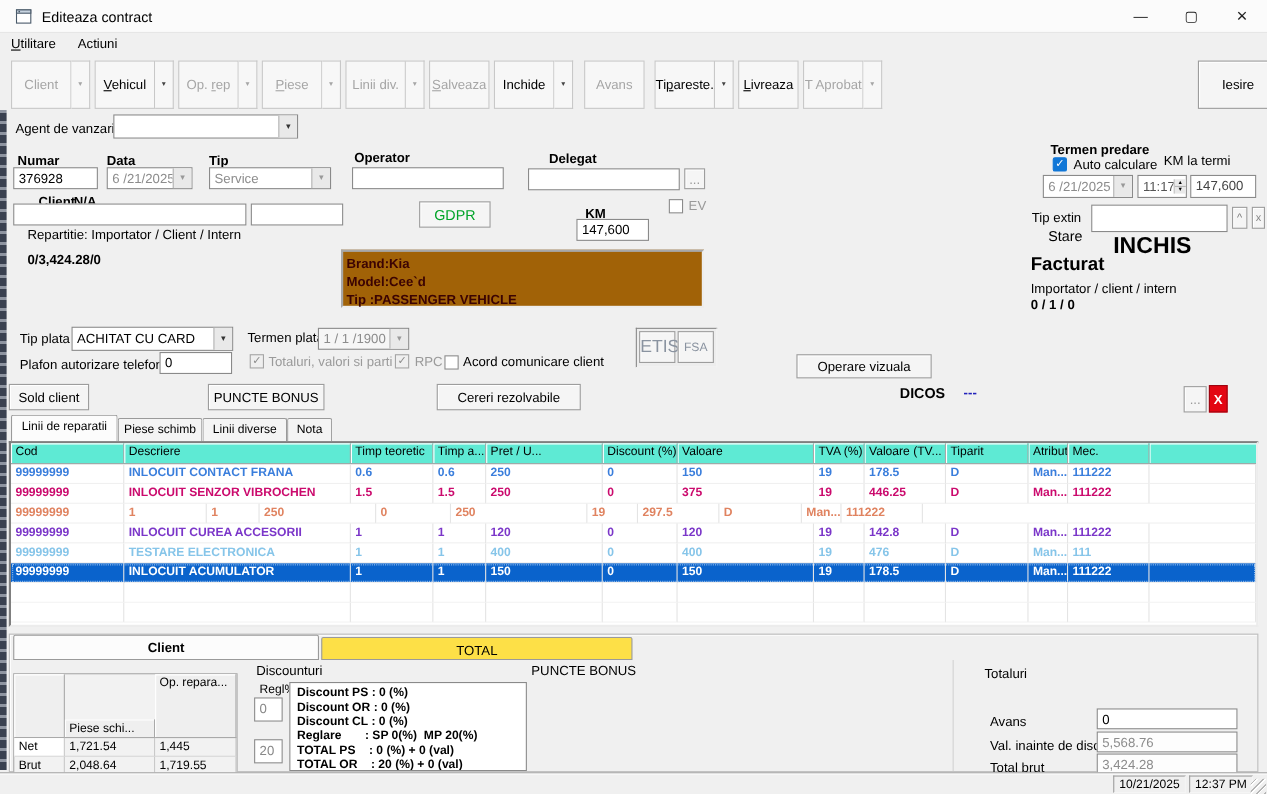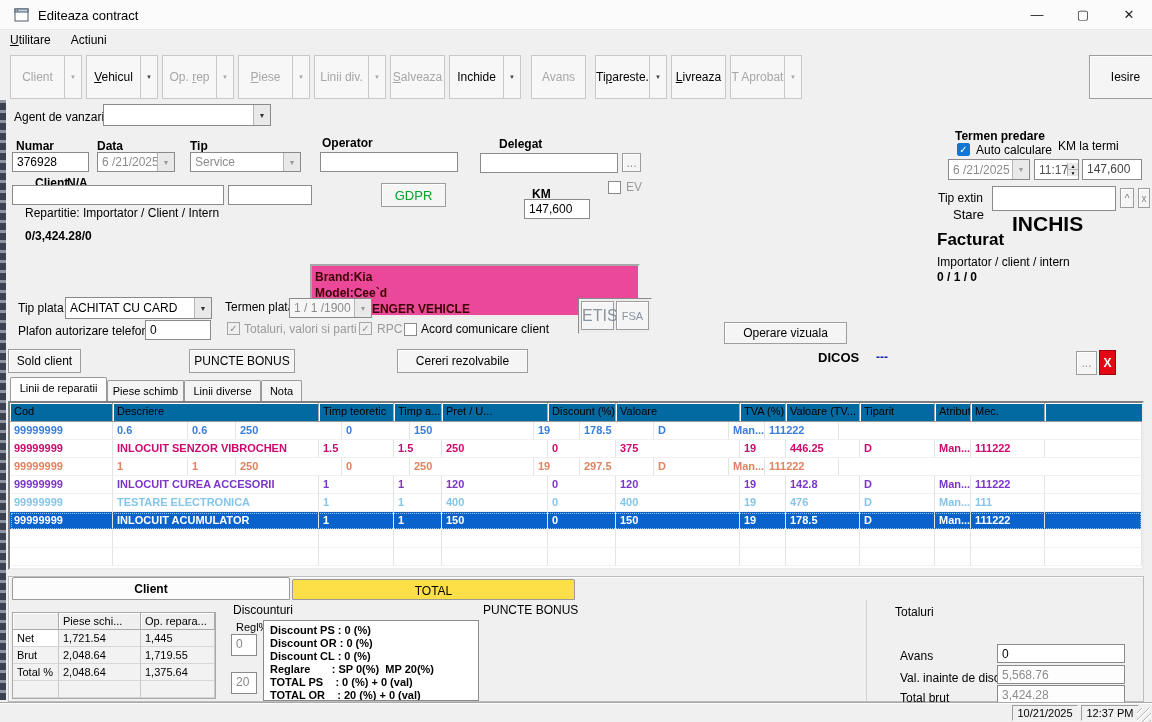--- a/index.html
+++ b/index.html
@@ -34,33 +34,33 @@
   .combo .val { flex:1; padding:2px 4px; font-size:12px; white-space:nowrap; overflow:hidden; }
   .combo .arr { width:17px; align-self:stretch; background:#e9e9e9; border-left:1px solid #b5b5b5; font-size:7px; color:#333; display:flex; align-items:center; justify-content:center; }
   .combo.dis .val { color:#8c8c8c; }
   .combo.dis .arr { color:#999; }
   .btn { position:absolute; background:#f5f5f5; border:1px solid #9d9d9d; box-shadow:inset 1px 1px 0 #ffffff; font:12px "Liberation Sans",sans-serif; text-align:center; color:#000; }
   .cb { position:absolute; width:13px; height:13px; background:#fff; border:1px solid #8a8a8a; font-size:10px; line-height:11px; text-align:center; }
   .cb.on { background:#1177d7; border-color:#1177d7; color:#fff; border-radius:2px; }
   .cb.ondis { background:#efefef; border-color:#a5a5a5; color:#8b8b8b; }
 
   
-  .vehbox { position:absolute; left:310px; top:227px; width:330px; height:53px; background:#ec4899;
-            border:2px solid; border-color:#a8a8a8 #ededed #ededed #a8a8a8; padding:3px 3px;margin-top:37px; }
+  .vehbox { position:absolute; left:310px; top:227px; width:330px; height:53px; background:#a16207;
+            border:2px solid; border-color:#a8a8a8 #ededed #ededed #a8a8a8; padding:3px 3px; }
   .vehbox div { font-weight:bold; font-size:12px; color:#3b0303; line-height:16px; white-space:pre; }
 
   
   .tab1 { position:absolute; background:#f4f4f4; border:1px solid #9a9a9a; border-bottom:none; border-radius:2px 2px 0 0; text-align:center; font-size:11px; padding-top:4px; }
   .tab1.act { background:#fcfcfc; z-index:2; }
 
   
   .grid { position:absolute; left:8px; top:401px; width:1136px; height:169px; background:#fff;
           border:2px solid; border-color:#7f7f7f #ececec #ececec #7f7f7f; overflow:hidden; }
   .ghead { display:flex; height:19px; background:#f1f1f1; font-size:11px; border-bottom:1px solid #9c9c9c; }
-  .ghead .gc { border-right:1px solid #a8a8a8; box-shadow:inset 1px 1px 0 #fff; background:#0369a1; }
+  .ghead .gc { border-right:1px solid #a8a8a8; box-shadow:inset 1px 1px 0 #fff; background:#5eead4; }
   .gc { padding:2px 4px; white-space:nowrap; overflow:hidden; flex:0 0 auto; }
   .gc.fill { flex:1 1 auto; border-right:none; }
   .grow { display:flex; height:18px; font-size:11px; font-weight:bold; }
   .grow .gc { border-right:1px solid #e4e4e4; border-bottom:1px solid #f0f0f0; }
   .grow.sel { background:#0a63cc; color:#fff; outline:1px dotted #9cc3ef; outline-offset:-2px; }
   .grow.empty { font-weight:normal; }
   .grow.empty .gc { border-bottom:1px solid #f3f3f3; }
 
   
   .bpanel { position:absolute; left:8px; top:576px; width:1136px; height:126px; background:#f0f0f0;
@@ -280,20 +280,21 @@
         <div class="gc" style="width: 46px;">TVA (%)</div>
         <div class="gc" style="width: 74px;">Valoare (TV...</div>
         <div class="gc" style="width: 75px;">Tiparit</div>
         <div class="gc" style="width: 36px;">Atribut</div>
         <div class="gc" style="width: 74px;">Mec.</div>
         <div class="gc fill"></div>
       </div>
     <div>
         <div class="grow" style="color: rgb(58, 126, 220);">
           <div class="gc" style="width: 103px;">99999999</div>
+          <div class="gc" style="width: 206px;">INLOCUIT CONTACT FRANA</div>
           <div class="gc" style="width: 75px;">0.6</div>
           <div class="gc" style="width: 48px;">0.6</div>
           <div class="gc" style="width: 106px;">250</div>
           <div class="gc" style="width: 68px;">0</div>
           <div class="gc" style="width: 124px;">150</div>
           <div class="gc" style="width: 46px;">19</div>
           <div class="gc" style="width: 74px;">178.5</div>
           <div class="gc" style="width: 75px;">D</div>
           <div class="gc" style="width: 36px;">Man...</div>
           <div class="gc" style="width: 74px;">111222</div>
@@ -406,21 +407,21 @@
       </div>
   </div>
 
   <div class="bpanel"></div>
   <div class="btab" style="left:12px;top:577px;width:278px;height:23px;background:#fcfcfc;font-weight:bold">Client</div>
   <div class="btab" style="left:292px;top:579px;width:283px;height:21px;background:#fde047">TOTAL</div>
 
   <div class="mtbl">
       <div class="mrow">
         <div class="mc head" style="width: 46px;"></div>
-        <div class="mc head" style="width: 82px;">Piese schi...</div>
+        <div class="mc head" style="width: 82px; margin-top: 41px;">Piese schi...</div>
         <div class="mc head" style="width: 74px;">Op. repara...</div>
       </div>
       <div class="mrow">
         <div class="mc" style="width: 46px; background: rgb(255, 255, 255);">Net</div>
         <div class="mc" style="width: 82px;">1,721.54</div>
         <div class="mc" style="width: 74px;">1,445</div>
       </div>
       <div class="mrow">
         <div class="mc" style="width: 46px;">Brut</div>
         <div class="mc" style="width: 82px;">2,048.64</div>

